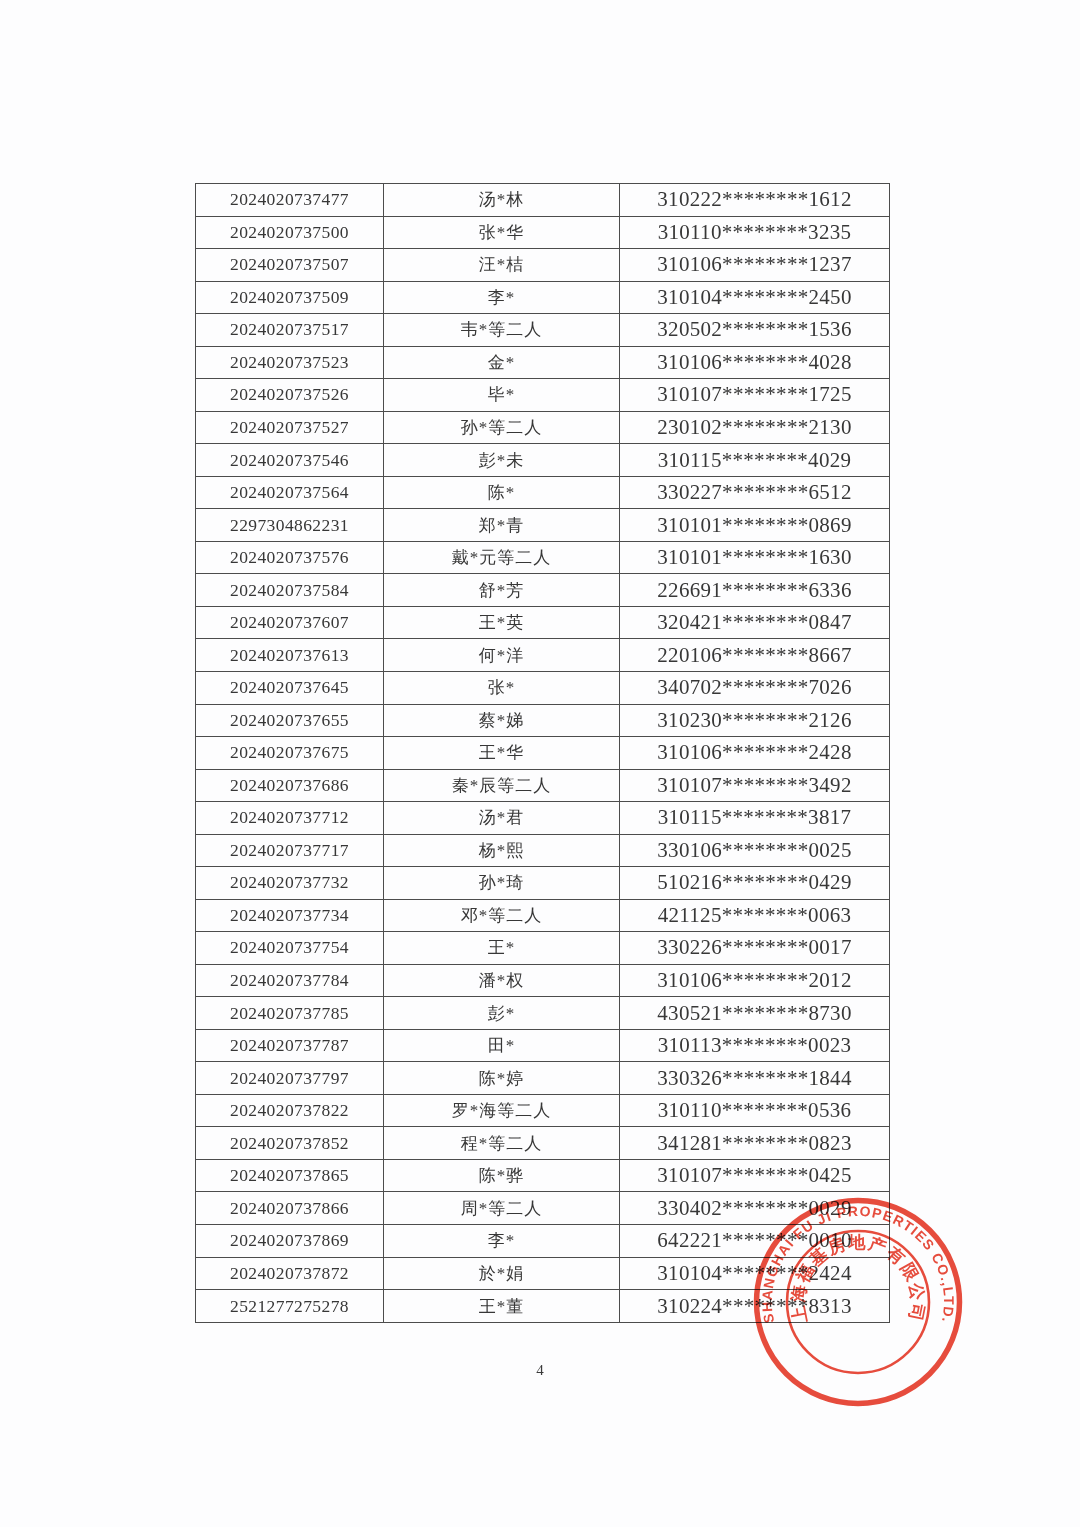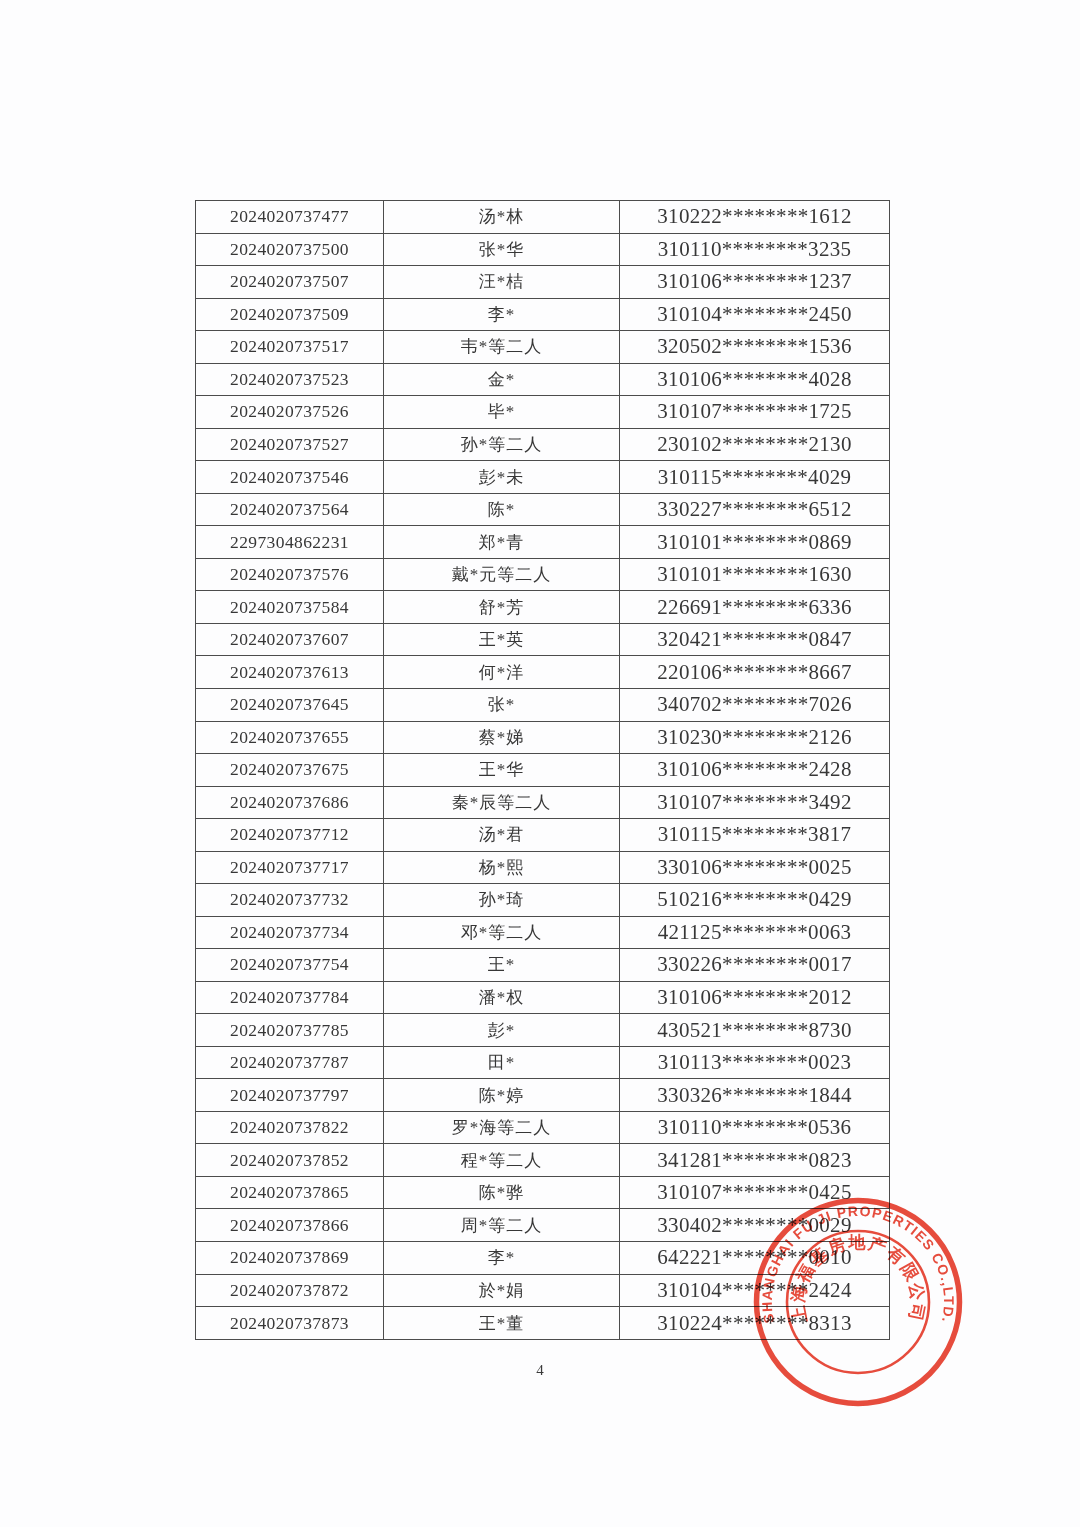--- a/index.html
+++ b/index.html
@@ -7,21 +7,21 @@
     width:1080px;height:1527px;
     background:#fdfdfe;
     position:relative;
     font-family:"Liberation Serif","DejaVu Serif",serif;
     overflow:hidden;
   }
   .page{position:absolute;inset:0;background:#fdfdfe;}
 
   table.roster{
     position:absolute;
-    left:195px;top:200px;
+    left:195px;top:183px;
     width:691px;height:1140px;
     border-collapse:collapse;
     table-layout:fixed;
   }
   table.roster td{
     border:1.6px solid #4c4c4c;
     text-align:center;
     vertical-align:middle;
     color:#373737;
     padding:0;
@@ -228,21 +228,21 @@
           <td class="c-serial">2024020737869</td>
           <td class="c-name">李*</td>
           <td class="c-id">642221********0010</td>
         </tr>
         <tr>
           <td class="c-serial">2024020737872</td>
           <td class="c-name">於*娟</td>
           <td class="c-id">310104********2424</td>
         </tr>
         <tr>
-          <td class="c-serial">2024020737873</td>
+          <td class="c-serial">2521277275278</td>
           <td class="c-name">王*董</td>
           <td class="c-id">310224********8313</td>
         </tr>
       </tbody>
   </table>
 
   <div class="page-number">4</div>
 
   <div class="stamp">
     <svg viewBox="0 0 210 210" width="210" height="210">

